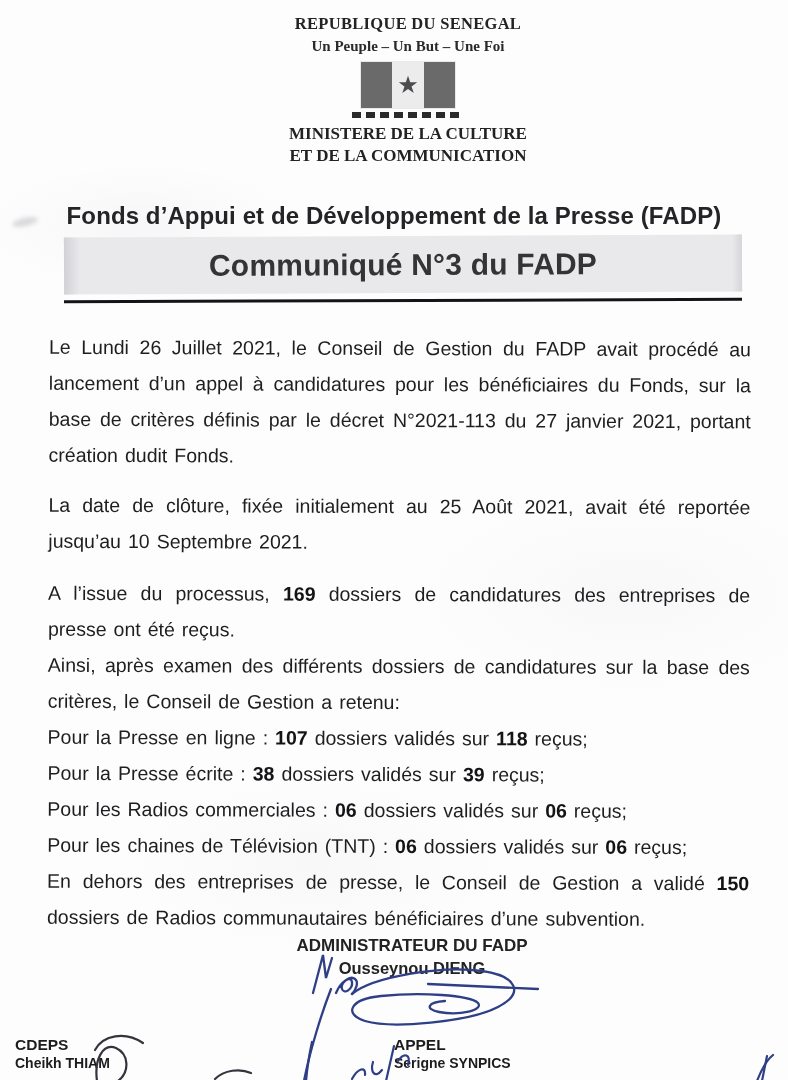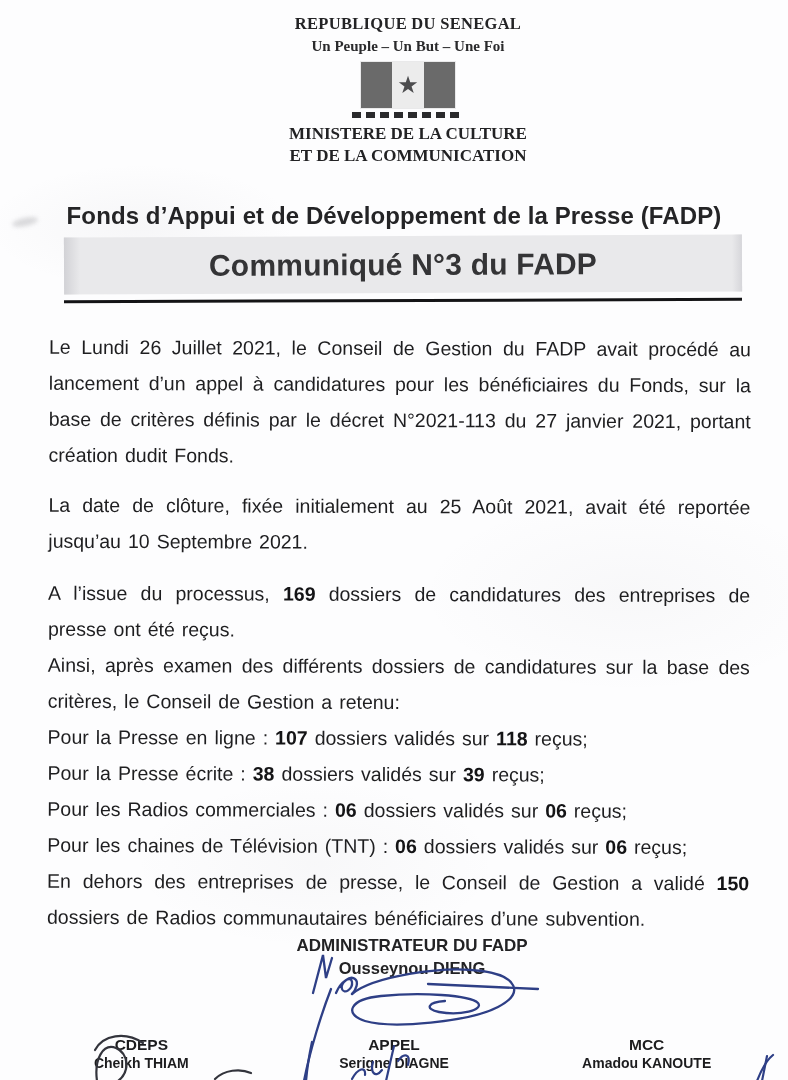--- a/index.html
+++ b/index.html
@@ -58,21 +58,21 @@
   .para.gap1{margin-bottom:14px;}
   .para.gap2{margin-bottom:16px;}
   .para b{font-weight:bold;color:#141416;}
   
   .sig-block{position:absolute;top:936px;left:0;width:100%;text-align:center;
     transform:translateX(18px);}
   .sig-role{font-size:17px;font-weight:bold;color:#222224;}
   .sig-name{font-size:16.5px;font-weight:bold;margin-top:3px;color:#222224;}
   
   .signatories{position:absolute;top:1036px;left:15px;width:758px;display:flex;}
-  .signatory{flex:1;text-align:center;font-weight:bold;line-height:18px;}
+  .signatory{flex:1;text-align:left;font-weight:bold;line-height:18px;}
   .org{font-size:15.5px;color:#1c1c1e;}
   .sname{font-size:14px;color:#1c1c1e;}
   
   .pen-layer{position:absolute;inset:0;pointer-events:none;}
   .smudge{position:absolute;left:12px;top:218px;width:26px;height:8px;border-radius:50%;
     background:rgba(110,110,118,0.25);filter:blur(2px);transform:rotate(-12deg);}
 </style>
 </head>
 <body>
 
@@ -119,25 +119,21 @@
     <div class="sig-name">Ousseynou DIENG</div>
   </div>
 
   <div class="signatories">
       <div class="signatory">
         <div class="org">CDEPS</div>
         <div class="sname">Cheikh THIAM</div>
       </div>
       <div class="signatory">
         <div class="org">APPEL</div>
-        <div class="sname">Serigne DIAGNE</div>
-      </div>
-      <div class="signatory">
-        <div class="org">MCC</div>
-        <div class="sname">Amadou KANOUTE</div>
+        <div class="sname">Serigne SYNPICS</div>
       </div>
     </div>
 
   <div class="smudge"></div>
   <svg class="pen-layer" width="788" height="1080" viewBox="0 0 788 1080" fill="none">
 
     <g stroke="#2e3f86" stroke-width="2.3" stroke-linecap="round" fill="none">
       <path d="M 313,993 L 323,955 L 326,978 L 332,958"></path>
       <path d="M 336,993 C 341,981 351,975 352,982 C 353,989 344,995 342,989 C 340,983 350,975 355,979 C 359,982 356,990 352,994"></path>
       <path d="M 352,994 C 372,977 442,965 482,971 C 517,976 525,993 498,1007 C 469,1022 392,1029 365,1021 C 343,1014 350,999 381,996 C 421,992 470,995 478,1003 C 484,1010 460,1016 439,1012 C 424,1009 428,1002 445,1001"></path>

